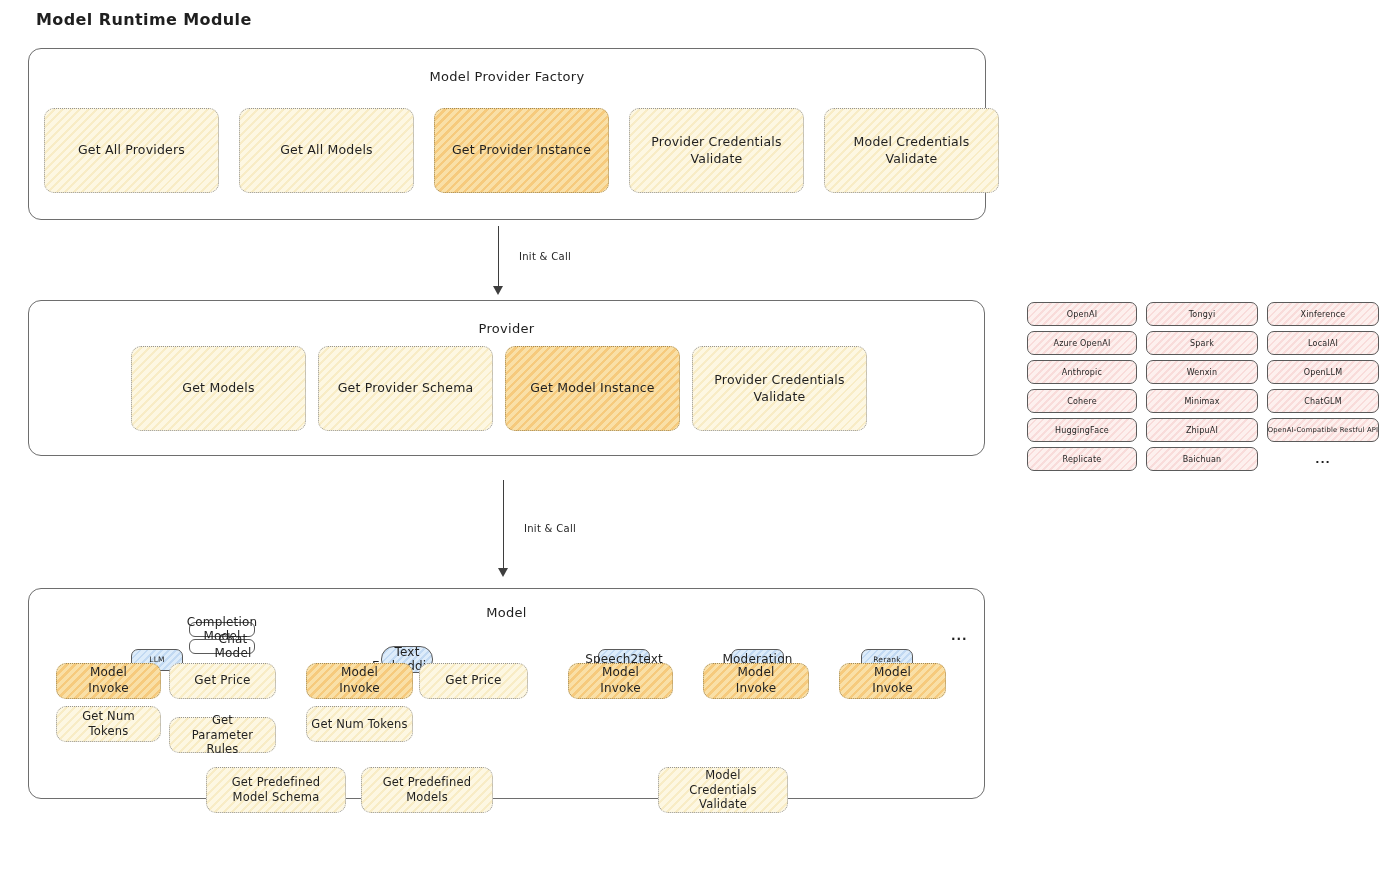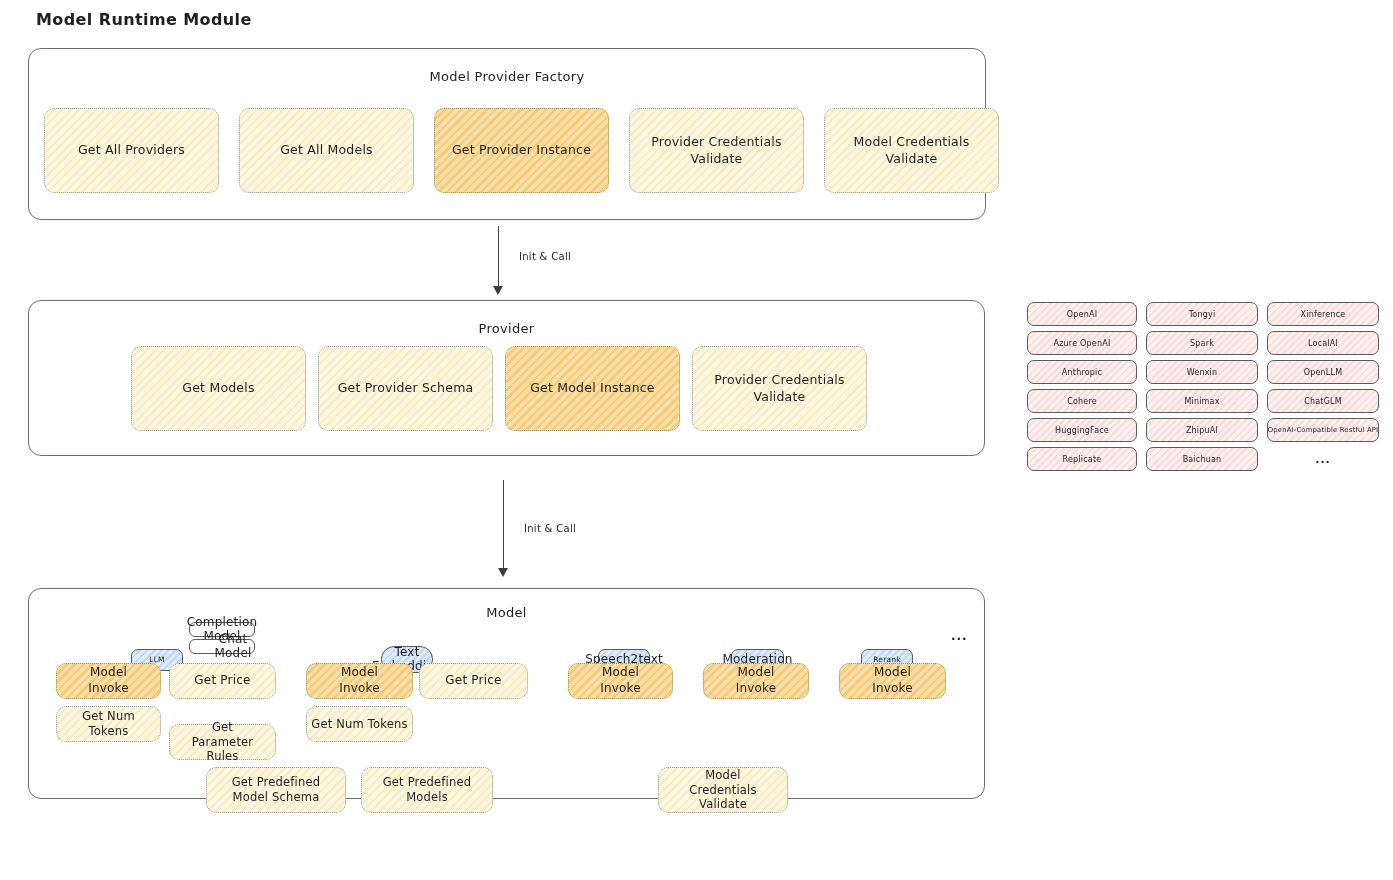--- a/index.html
+++ b/index.html
@@ -120,21 +120,21 @@
 
     <div class="mbox hl model-node" style="left:27px; top:74px; width:105px; height:36px;">Model Invoke</div>
     <div class="mbox model-node" style="left:140px; top:74px; width:107px; height:36px;">Get Price</div>
     <div class="mbox hl model-node" style="left:277px; top:74px; width:107px; height:36px;">Model Invoke</div>
     <div class="mbox model-node" style="left:390px; top:74px; width:109px; height:36px;">Get Price</div>
     <div class="mbox hl model-node" style="left:539px; top:74px; width:105px; height:36px;">Model Invoke</div>
     <div class="mbox hl model-node" style="left:674px; top:74px; width:106px; height:36px;">Model Invoke</div>
     <div class="mbox hl model-node" style="left:810px; top:74px; width:107px; height:36px;">Model Invoke</div>
 
     <div class="mbox model-node sm" style="left:27px; top:117px; width:105px; height:36px; padding:2px 4px;">Get Num Tokens</div>
-    <div class="mbox model-node sm" style="left:140px; top:135px; width:107px; height:36px; padding:2px 20px;">Get Parameter Rules</div>
+    <div class="mbox model-node sm" style="left:140px; top:128px; width:107px; height:36px; padding:2px 20px;">Get Parameter Rules</div>
     <div class="mbox model-node sm" style="left:277px; top:117px; width:107px; height:36px; padding:2px 4px;">Get Num Tokens</div>
 
     <div class="mbox model-node sm" style="left:177px; top:178px; width:140px; height:46px;">Get Predefined Model Schema</div>
     <div class="mbox model-node sm" style="left:332px; top:178px; width:132px; height:46px;">Get Predefined Models</div>
     <div class="mbox model-node sm" style="left:629px; top:178px; width:130px; height:46px;">Model Credentials Validate</div>
   </section>
 
 </div>
 
 </body></html>

